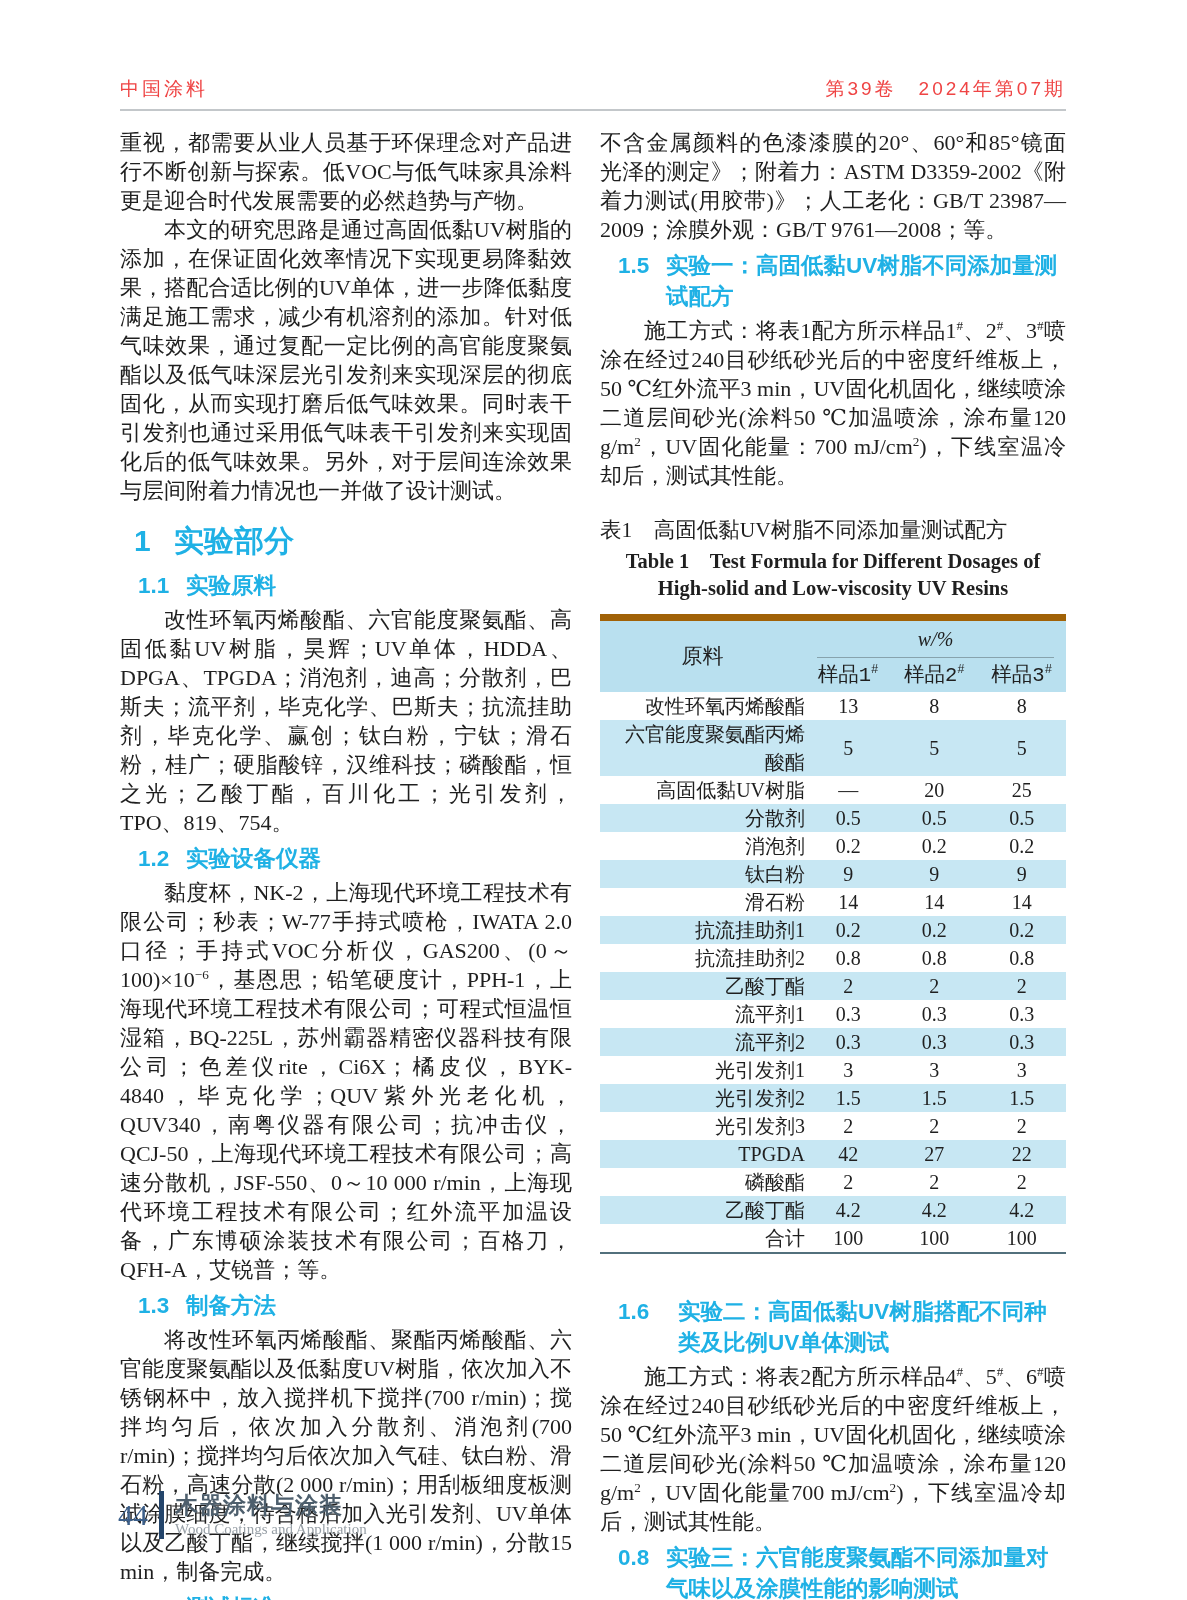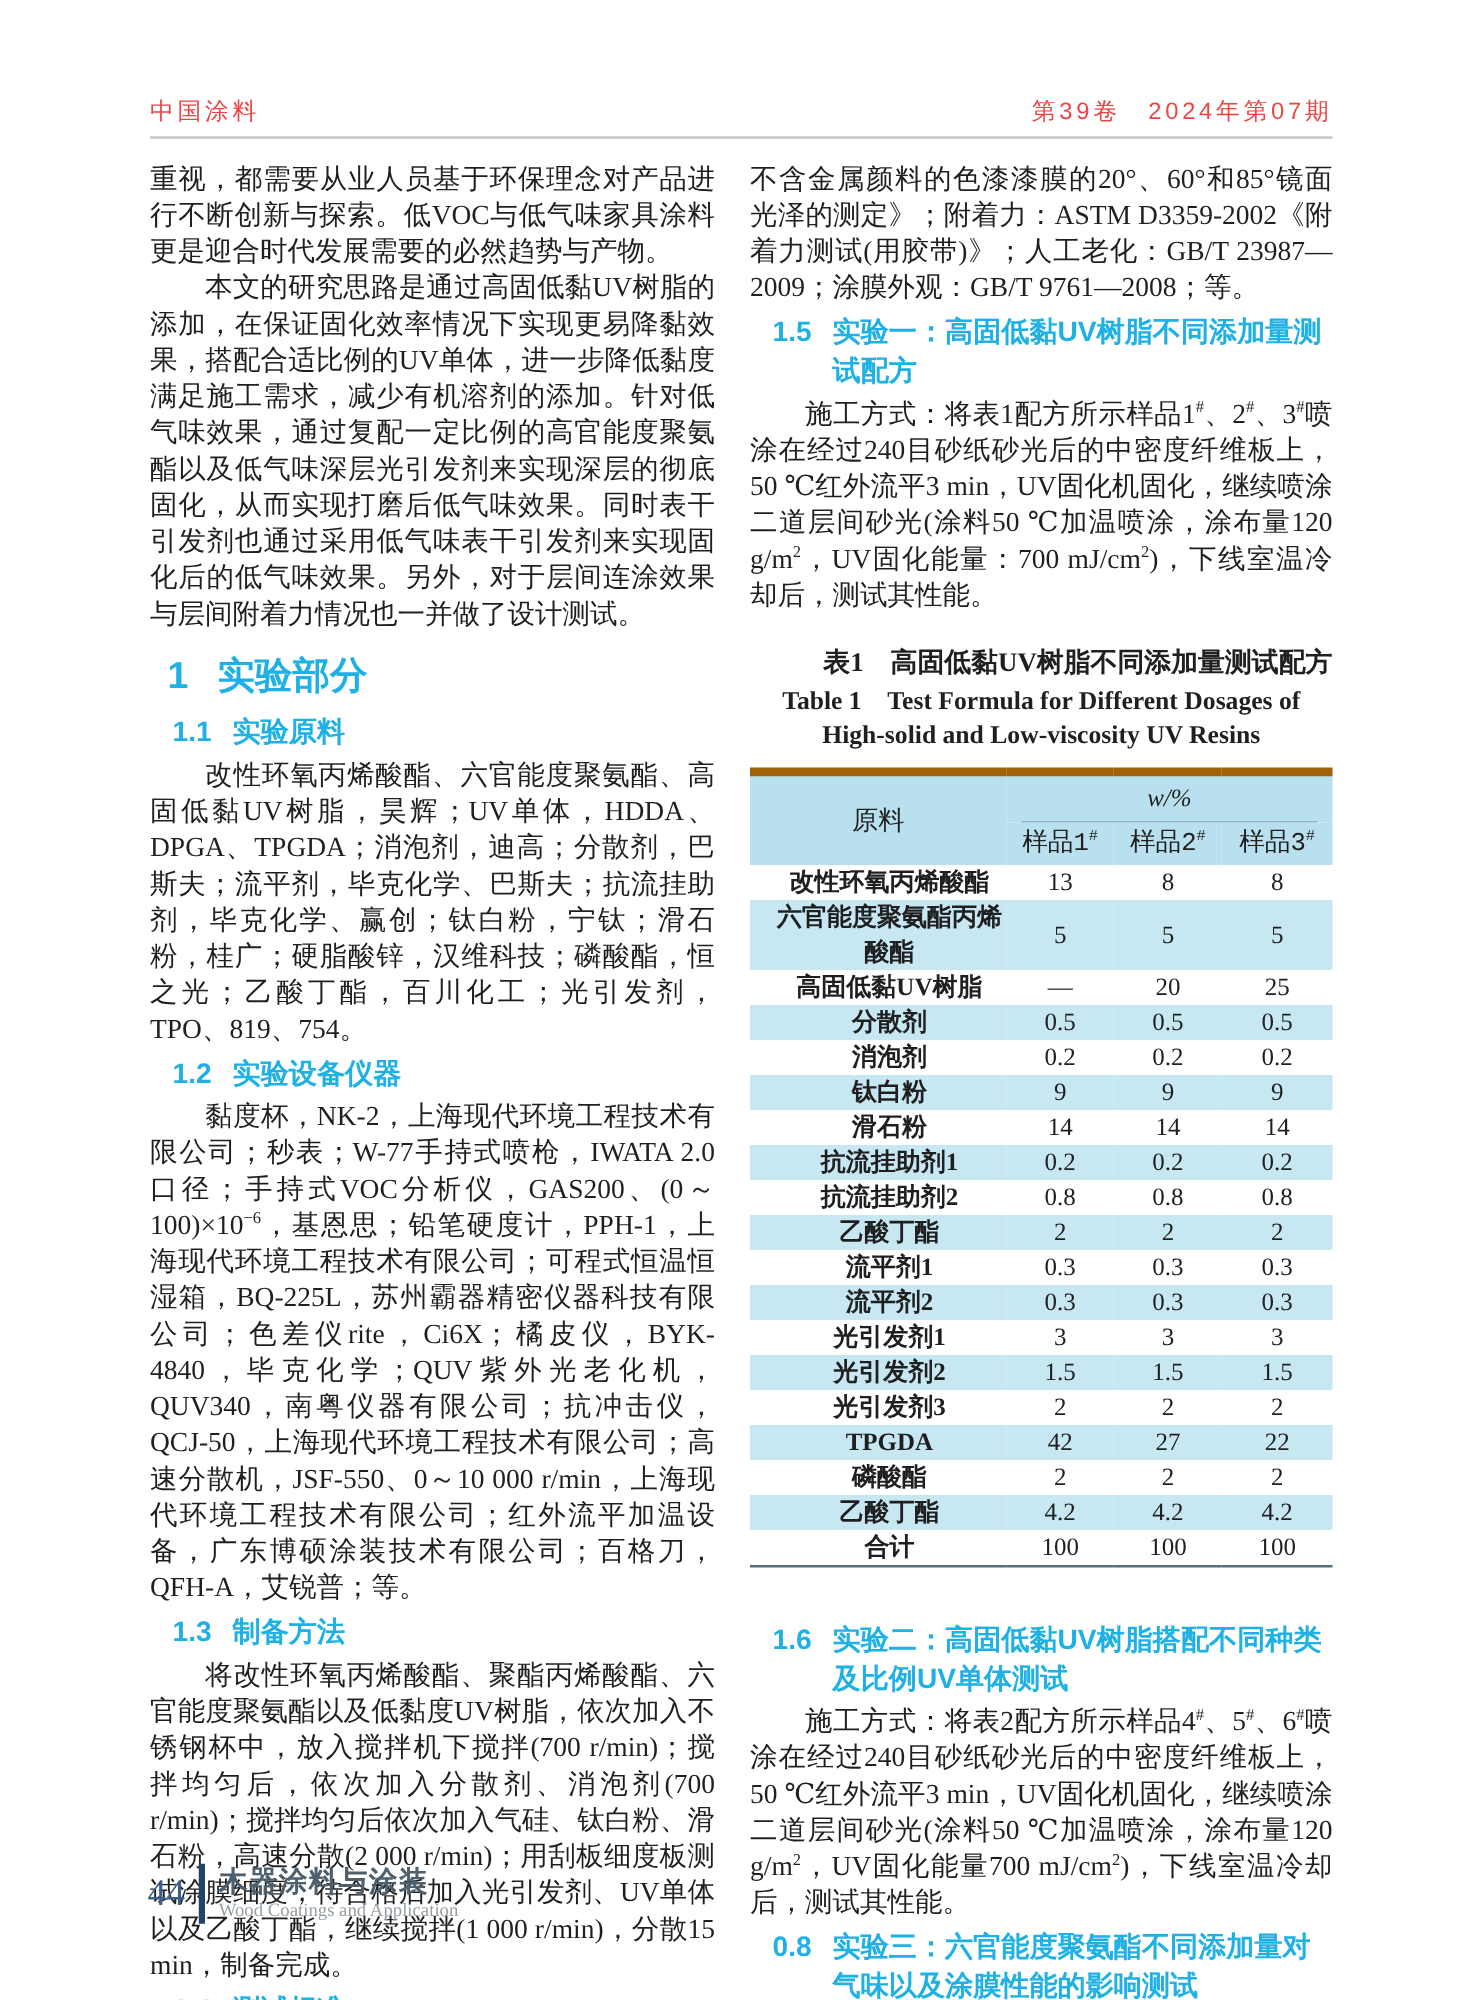--- a/index.html
+++ b/index.html
@@ -33,44 +33,44 @@
     font-size:30px;line-height:38px;font-weight:bold;color:#1fb1e5;text-align:left;
   }
   .h1sec .num{flex:0 0 54px;padding-left:14px;box-sizing:border-box;}
   .h2sec{
     display:flex;margin:6px 0 4px;
     font-family:"Liberation Sans","DejaVu Sans",sans-serif;
     font-size:22.5px;line-height:31px;font-weight:bold;color:#1fb1e5;text-align:left;
   }
   .h2sec .num{flex:0 0 66px;padding-left:18px;box-sizing:border-box;}
   .h2sec .ttl{flex:1;}
-  .mt-big{margin-top:42px;}
+  .mt-big{margin-top:42px;gap:12px;}
 
   
   .tbl-block{margin-top:26px;margin-bottom:30px;}
-  .cap-zh{text-align:right;font-weight:bold;font-size:21.5px;line-height:28px;margin-bottom:4px;}
+  .cap-zh{text-align:left;font-weight:normal;font-size:21.5px;line-height:28px;margin-bottom:4px;}
   .cap-en{text-align:center;font-weight:bold;font-size:20.5px;line-height:27px;margin-bottom:12px;}
   table.formula{
     width:100%;border-collapse:collapse;font-size:20px;
     border-top:7px solid #a16207;border-bottom:2px solid #52707c;
   }
   table.formula col.c-mat{width:44%;}
   table.formula col.c-v1{width:18.5%;}
   table.formula col.c-v2{width:18.5%;}
   table.formula col.c-v3{width:19%;}
   table.formula thead th{background:#b9e0ef;font-weight:normal;padding:0;}
   th.th-mat{text-align:center;font-size:21px;}
   th.th-w{height:35px;vertical-align:bottom;}
   th.th-w .wline{
     display:block;text-align:center;font-style:italic;
     padding:4px 0 3px;margin:0 12px;border-bottom:1px solid #87a3ad;
   }
   tr.samples th{height:34px;text-align:center;font-size:20.5px;font-family:Liberation Mono, monospace;}
   table.formula tbody td{height:28px;padding:0;line-height:28px;}
-  table.formula tbody td:first-child{padding-left:18px;text-align:center;font-weight:bold;}
+  table.formula tbody td:first-child{padding-left:18px;text-align:right;}
   table.formula tbody td:not(:first-child){text-align:center;}
   table.formula tbody tr:nth-child(even){background:#c7e7f3;}
 
   
   .pfooter{position:absolute;left:118px;top:1491px;display:flex;align-items:center;}
   .pg-num{font-size:30px;color:#3c5f8a;margin-right:11px;line-height:48px;}
   .ftbar{width:5px;height:48px;background:#24456b;margin-right:11px;}
   .ft-zh{font-family:"Liberation Sans","DejaVu Sans",sans-serif;font-weight:bold;
          font-size:23px;color:#4e5f6d;line-height:27px;letter-spacing:1px;}
   .ft-en{font-size:15px;color:#98a0a7;line-height:20px;}

